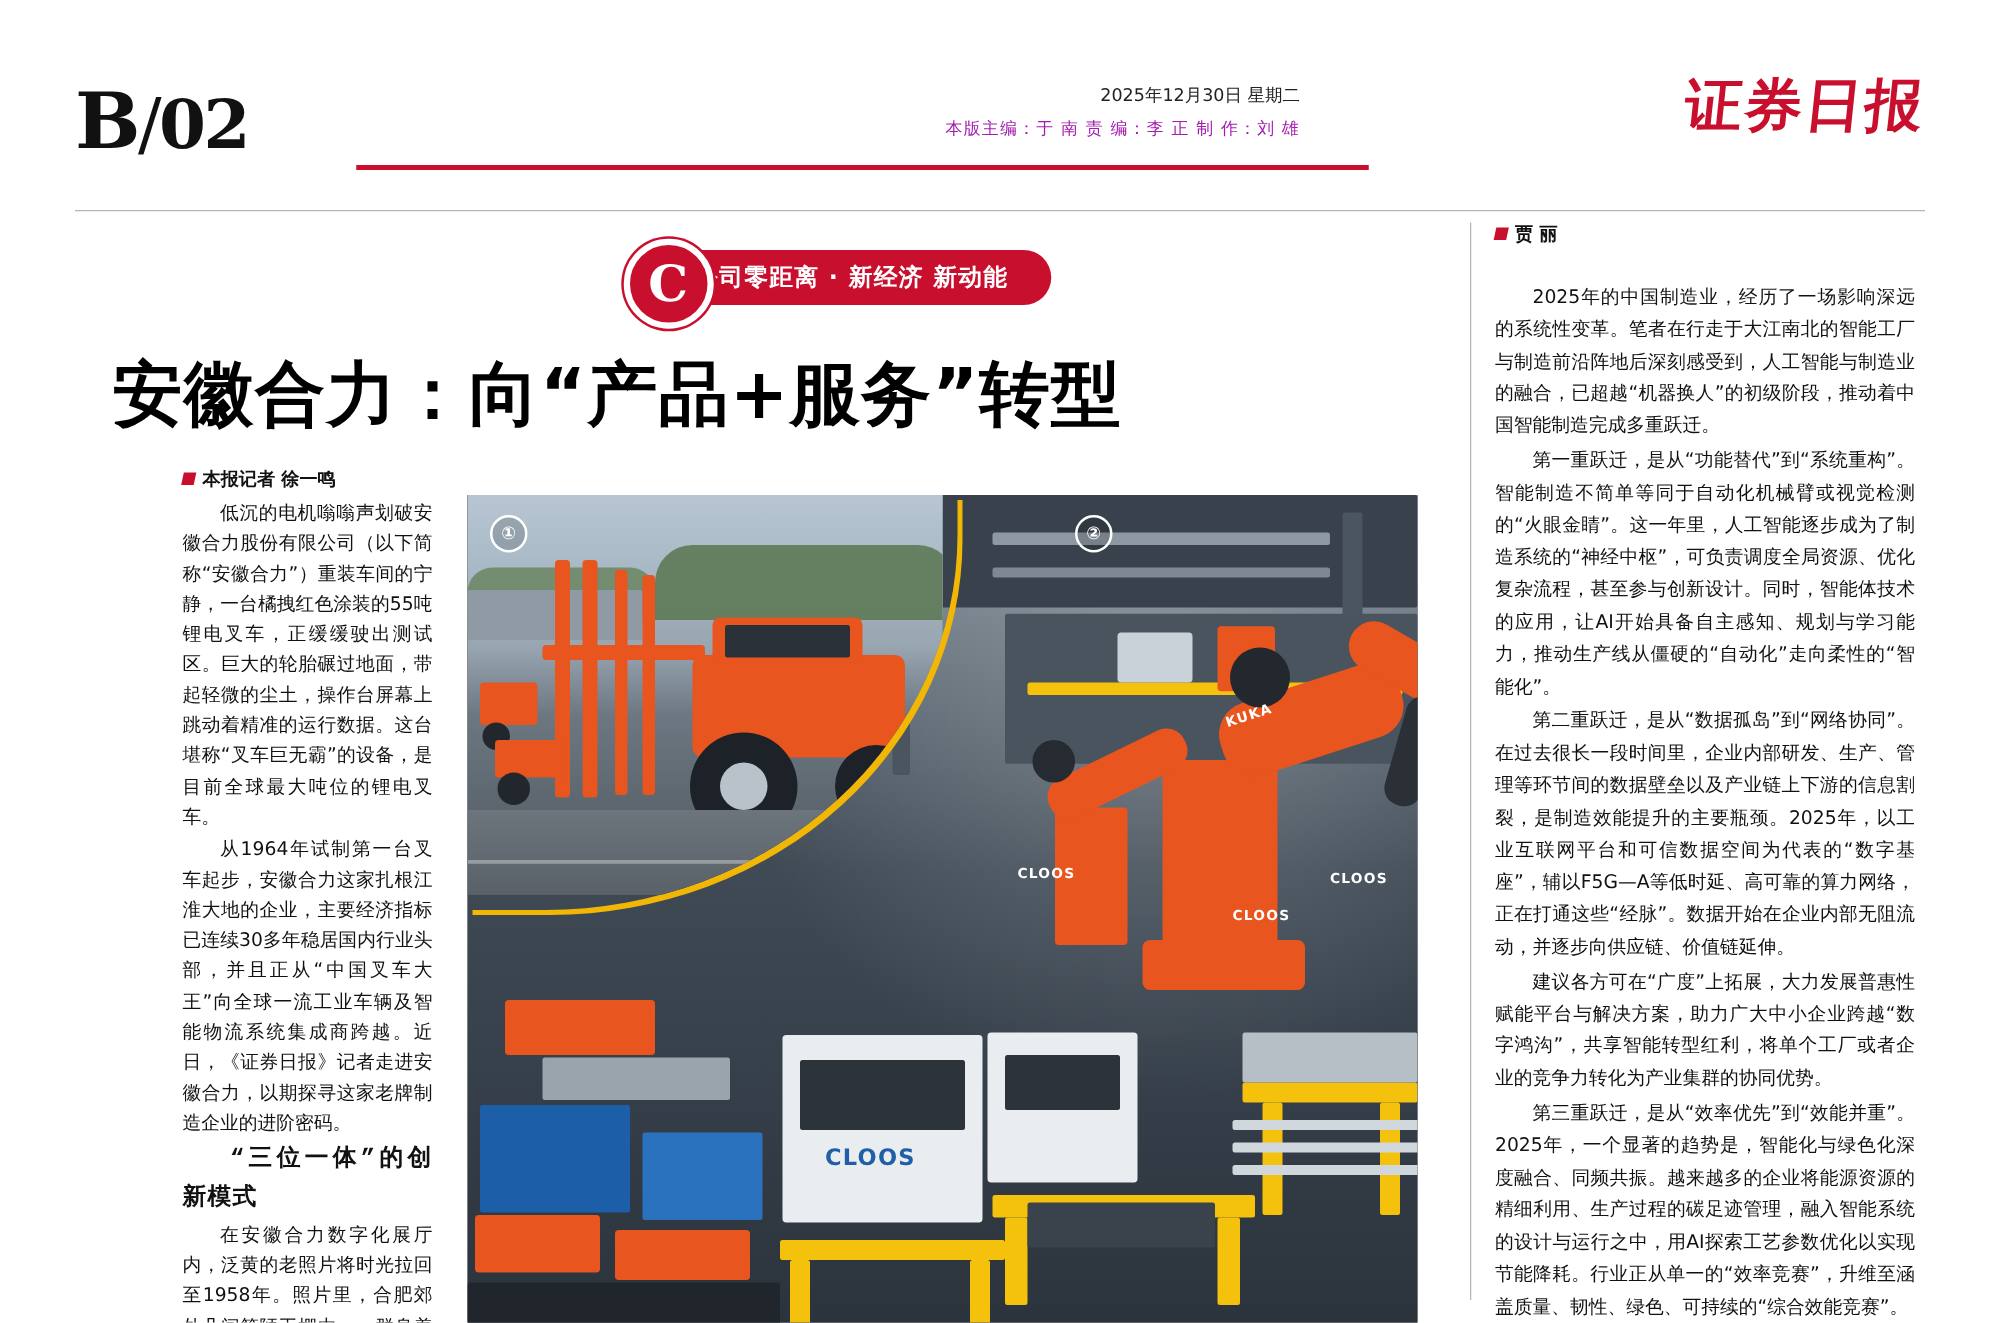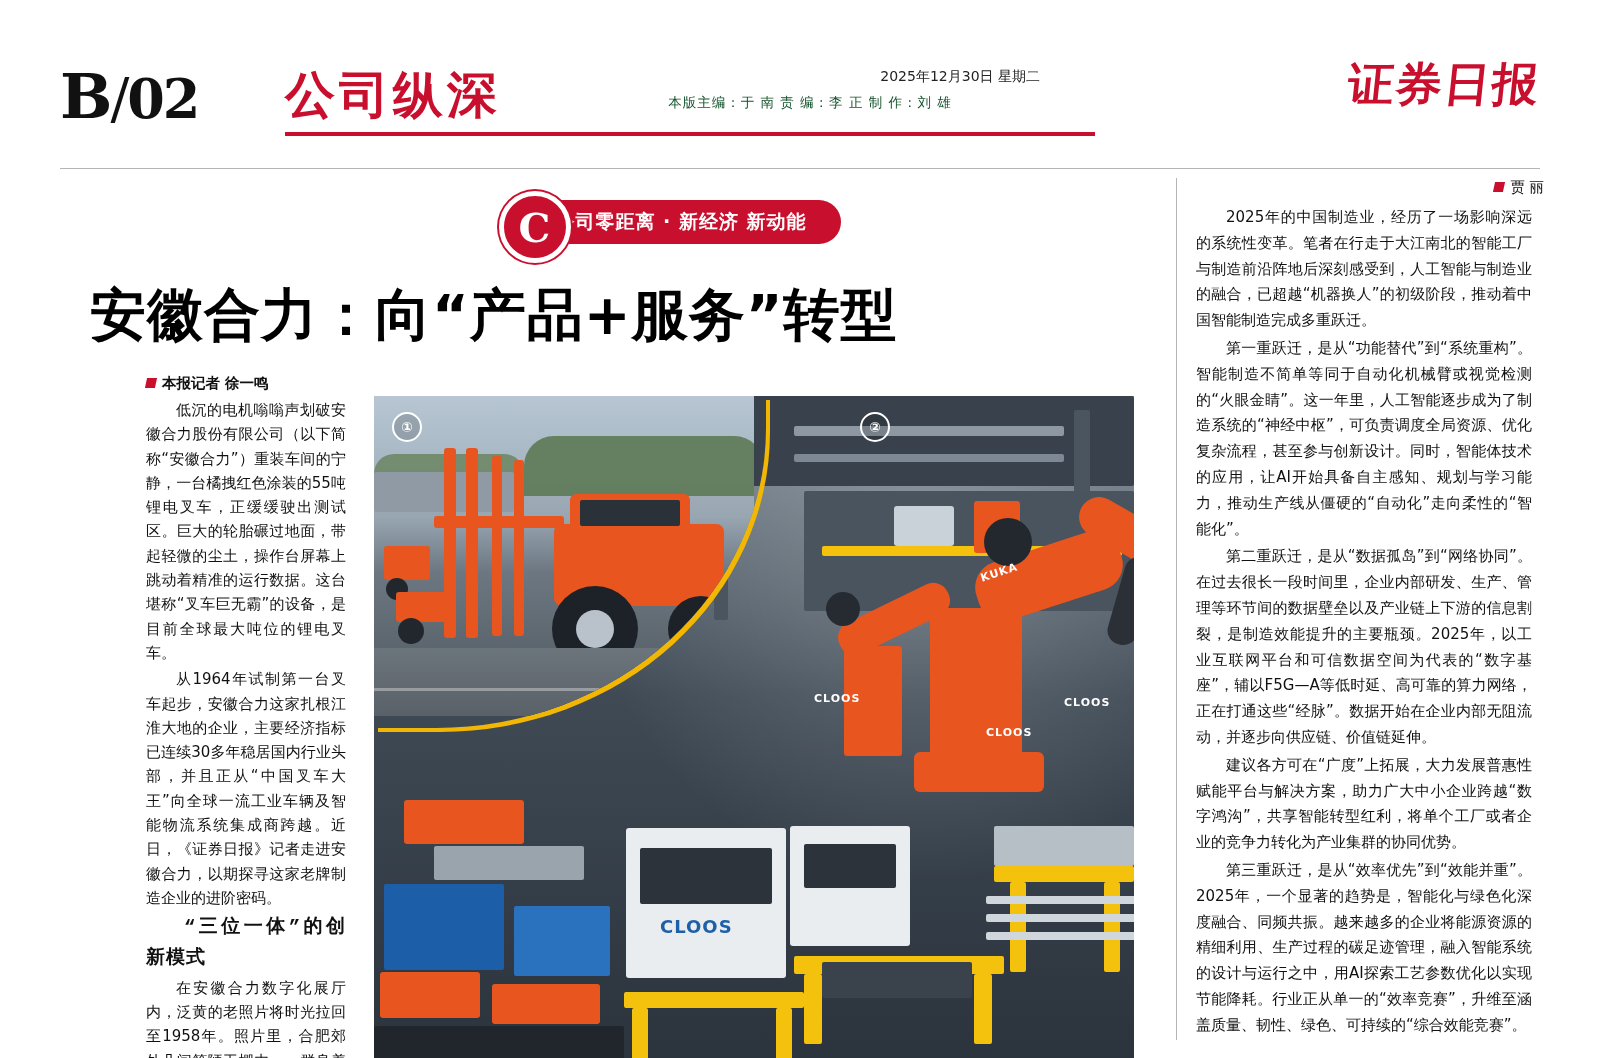--- a/index.html
+++ b/index.html
@@ -13,21 +13,21 @@
   .page{position:relative;width:1600px;height:1058px;background:#fff;}
 
   
   .masthead{position:absolute;left:60px;top:60px;width:1480px;height:90px;}
   .mast-b{position:absolute;left:0;top:0;font-family:"DejaVu Serif","Liberation Serif",serif;font-size:62px;font-weight:bold;letter-spacing:-2px;}
   .mast-slash{font-size:56px;font-weight:normal;}
   .mast-num{font-family:"DejaVu Serif","Liberation Serif",serif;font-size:54px;font-weight:bold;}
   .mast-section{position:absolute;left:225px;top:2px;font-size:50px;font-weight:bold;color:#c8102e;letter-spacing:4px;font-family:"DejaVu Sans","Liberation Sans",sans-serif;}
   .mast-rule{position:absolute;left:225px;top:72px;width:810px;height:4px;background:#c8102e;}
   .mast-date{position:absolute;right:500px;top:8px;width:420px;text-align:right;font-size:14px;color:#222;}
-  .mast-credits{position:absolute;right:520px;top:34px;width:420px;text-align:center;font-size:13.5px;color:#14532d;letter-spacing:1px;}
+  .mast-credits{position:absolute;right:500px;top:34px;width:420px;text-align:right;font-size:13.5px;color:#a21caf;letter-spacing:1px;}
   .mast-logo{position:absolute;right:0;top:-6px;font-size:46px;font-weight:bold;color:#c8102e;letter-spacing:2px;font-family:"DejaVu Serif","Liberation Serif",serif;transform:skewX(-6deg);}
 
   
   .vrule{position:absolute;width:1px;background:#b5b5b5;}
   .hrule{position:absolute;height:1px;background:#b5b5b5;}
 
   
   .main-area{position:absolute;left:66px;top:178px;width:1100px;height:860px;}
 
   .badge{position:absolute;left:455px;top:22px;width:320px;height:44px;background:#c8102e;border-radius:22px;color:#fff;
@@ -65,35 +65,34 @@
   .white{position:absolute;background:#e9edf0;border-radius:3px;}
   .blue{position:absolute;background:#1c5fa8;border-radius:2px;}
   .floorline{position:absolute;background:rgba(255,255,255,.45);height:3px;}
   .marker{position:absolute;width:26px;height:26px;border-radius:50%;border:2px solid #fff;color:#fff;
           display:flex;align-items:center;justify-content:center;font-size:14px;font-weight:bold;background:rgba(0,0,0,.15);}
   .brandtag{position:absolute;color:#fff;font-size:11px;font-weight:bold;letter-spacing:1px;}
 
   
   .right-col{position:absolute;left:1196px;top:178px;width:348px;}
   .rc-title{font-size:29px;font-weight:bold;letter-spacing:1px;color:#000;margin:0 0 16px 0;}
-  .rc-author{font-size:14.5px;font-weight:normal;margin-bottom:8px;text-align:right;}
+  .rc-author{font-size:14.5px;font-weight:bold;margin-bottom:28px;}
   .rc-author .sq{display:inline-block;width:10px;height:10px;background:#c8102e;margin-right:6px;transform:skewX(-12deg);}
   .rc-body{font-size:15px;line-height:1.72;text-align:justify;}
   .rc-body p{margin:0 12px 2px 0;text-indent:2em;}
 </style>
 </head>
 <body>
 
 <div class="page">
 
   <div class="masthead">
     <div class="mast-b">
       <span>B</span><span class="mast-slash">/</span><span class="mast-num">02</span>
     </div>
-    <div class="mast-section">公司纵深</div>
     <div class="mast-rule"></div>
     <div class="mast-date">2025年12月30日 星期二</div>
     <div class="mast-credits">本版主编：于 南 责 编：李 正 制 作：刘 雄</div>
     <div class="mast-logo">证券日报</div>
   </div>
 
   <div class="hrule" style="left:60px;top:168px;width:1480px;"></div>
   <div class="vrule" style="left:1176px;top:178px;height:862px;"></div>
 
   <div class="main-area">

